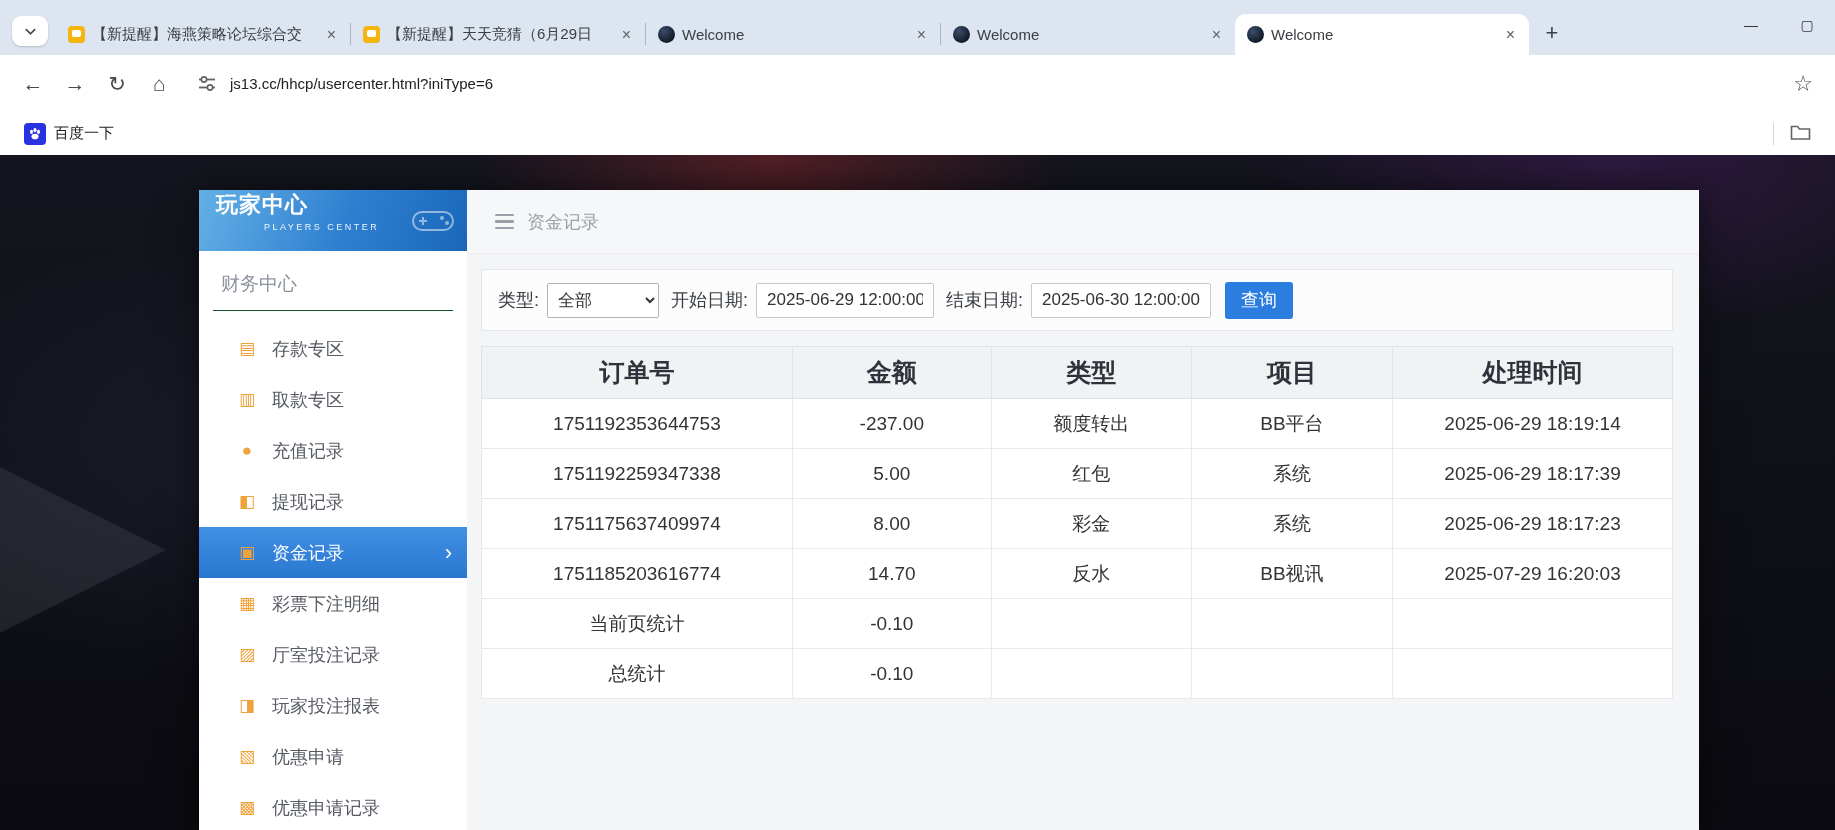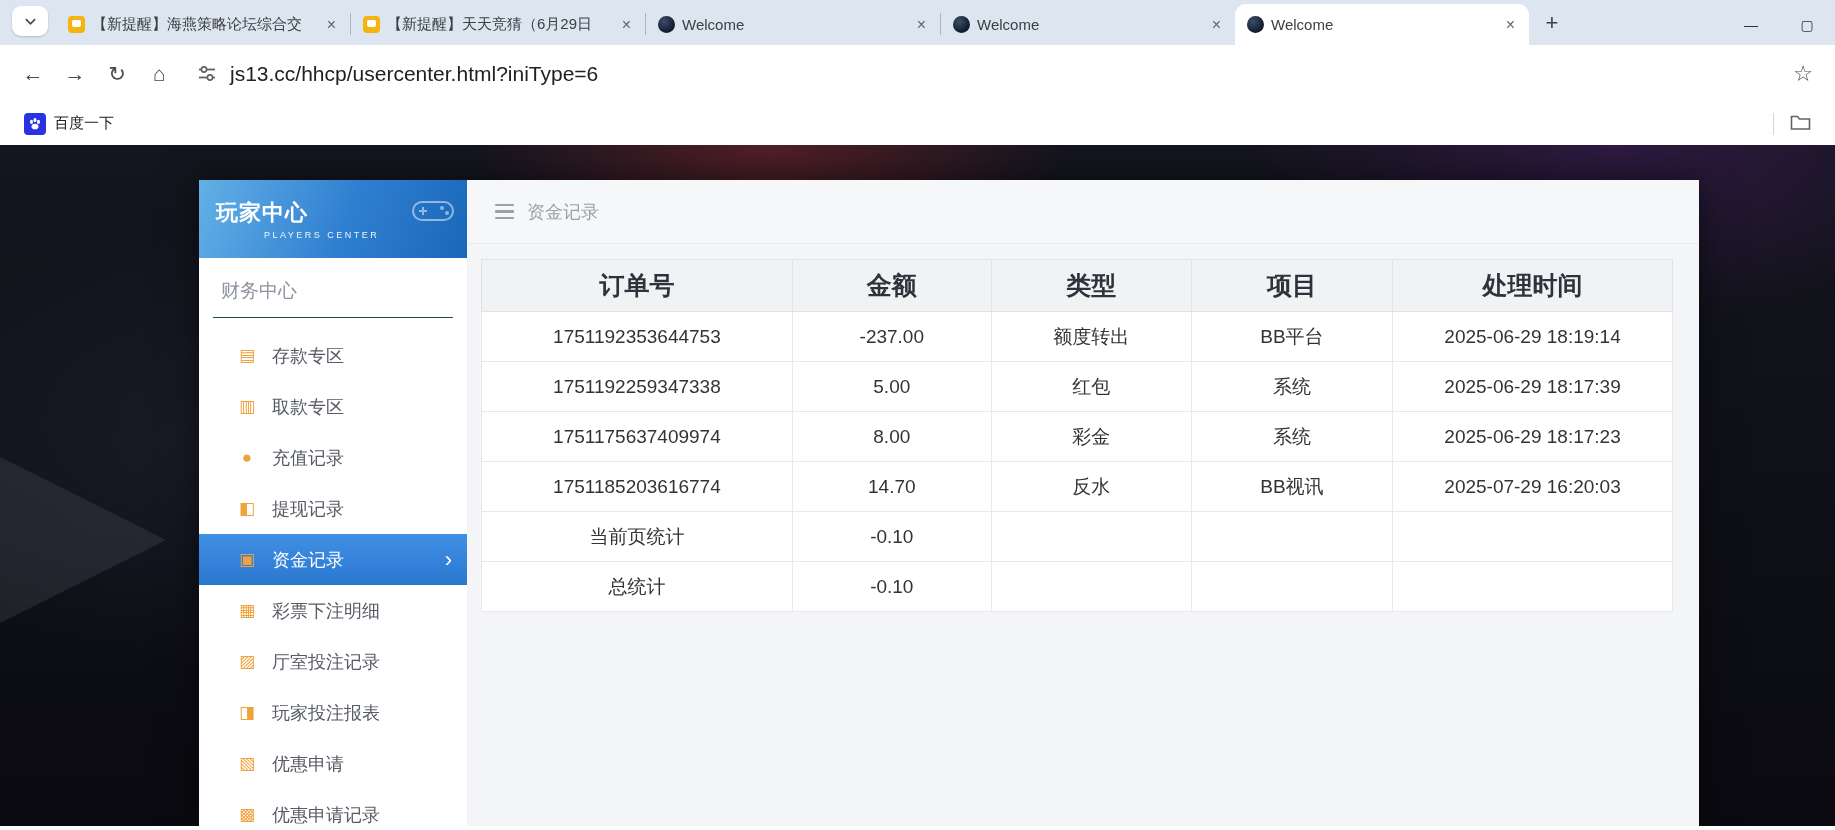--- a/index.html
+++ b/index.html
@@ -1,20 +1,20 @@
 <!DOCTYPE html>
 <html><head>
 <meta charset="utf-8">
 <style>
   * { margin:0; padding:0; box-sizing:border-box; }
   html,body { width:1835px; height:830px; overflow:hidden; }
   body { font-family:"Liberation Sans","DejaVu Sans",sans-serif; background:#fff; }
 
   
-  .tabbar { height:45px; background:#dce5f0; display:flex; align-items:flex-end; padding-left:8px; position:relative; }
+  .tabbar { height:55px; background:#dce5f0; display:flex; align-items:flex-end; padding-left:8px; position:relative; }
   .tab-search { width:36px; height:30px; margin:0 8px 9px 4px; background:#fff; border-radius:9px;
                 display:flex; align-items:center; justify-content:center; box-shadow:0 1px 2px rgba(0,0,0,.18); flex:none; }
   .tab { width:294px; height:41px; display:flex; align-items:center; padding:0 8px 0 12px;
          font-size:15px; color:#3c4043; flex:none; }
   .tab.active { background:#fff; border-radius:11px 11px 0 0; }
   .tab .title { flex:1; white-space:nowrap; overflow:hidden; margin:0 7px; }
   .tab-close { width:21px; height:21px; border-radius:50%; display:flex; align-items:center; justify-content:center;
                font-size:16px; color:#5f6368; flex:none; }
   .sep { width:1px; height:22px; background:#a9b6c9; margin-bottom:10px; flex:none; }
   .favicon { width:17px; height:17px; flex:none; position:relative; }
@@ -24,21 +24,21 @@
   .newtab { width:30px; height:30px; margin:0 0 7px 8px; display:flex; align-items:center; justify-content:center;
             font-size:22px; color:#3c4043; flex:none; }
   .win-controls { position:absolute; right:0; top:0; height:49px; display:flex; }
   .win-btn { width:56px; height:49px; display:flex; align-items:center; justify-content:center; font-size:14px; color:#333; }
 
   .navbar { height:57px; background:#fff; display:flex; align-items:center; padding:0 12px; }
   .navbtn { width:42px; height:42px; border-radius:50%; display:flex; align-items:center; justify-content:center;
             font-size:21px; color:#46494d; flex:none; }
   .omnibox { flex:1; display:flex; align-items:center; height:42px; margin-left:6px; }
   .tune-icon { margin:0 14px 0 12px; display:flex; }
-  .url-text { font-size:21px; color:#202124; }
+  .url-text { font-size:15px; color:#202124; }
   .star-btn { margin-left:auto; font-size:22px; color:#46494d; padding:0 10px; }
 
   .bookmarksbar { height:43px; background:#fff; display:flex; align-items:center; padding:0 24px; }
   .bk-item { display:flex; align-items:center; }
   .bk-icon { width:22px; height:22px; border-radius:4px; background:#2932e1; display:flex; align-items:center; justify-content:center; flex:none; }
   .bk-label { margin-left:8px; font-size:15px; color:#202124; }
   .bk-right { margin-left:auto; display:flex; align-items:center; }
   .vdiv { width:1px; height:22px; background:#d2d5da; margin-right:16px; }
 
   
@@ -50,22 +50,22 @@
       linear-gradient(180deg, #15151f, #0a0a10); }
   .bg-triangle { position:absolute; left:-24px; top:300px; width:0; height:0;
       border-top:95px solid transparent; border-bottom:95px solid transparent;
       border-left:190px solid rgba(195,202,216,.10); }
 
   .container { position:absolute; left:199px; top:35px; width:1500px; bottom:0; display:flex;
                box-shadow:0 0 34px rgba(0,0,0,.55); }
 
   
   .sidebar { width:268px; background:#fff; flex:none; }
-  .sb-header { height:78px; background:linear-gradient(110deg,#63b0e6,#2f7fd0 55%,#1a67ba); position:relative;
-               display:flex; flex-direction:column; justify-content:center; padding-left:17px; color:#fff; overflow:hidden; }
+  .sb-header { height:61px; background:linear-gradient(110deg,#63b0e6,#2f7fd0 55%,#1a67ba); position:relative;
+               display:flex; flex-direction:column; justify-content:flex-start; padding-left:17px; color:#fff; overflow:hidden; }
   .sb-title { font-size:22px; font-weight:bold; letter-spacing:1px; }
   .sb-sub { font-size:9px; letter-spacing:2.5px; opacity:.92; margin-top:2px;margin-left:48px; }
   .gamepad { position:absolute; right:12px; top:16px; opacity:.5; }
   .section-title { margin:0 14px; padding:20px 8px 13px; font-size:19px; color:#8d939e; border-bottom:1px solid #14532d; }
   .menu { padding-top:12px; }
   .mi { height:51px; display:flex; align-items:center; padding:0 14px 0 36px; font-size:18px; color:#565b63; position:relative; }
   .mi .ic { width:24px; font-size:17px; color:#f0a23c; margin-right:13px; text-align:center; flex:none; }
   .mi.active { background:linear-gradient(180deg,#4090e4,#2a77d0); color:#fff; }
   .mi .chev { position:absolute; right:15px; font-size:22px; color:#fff; line-height:1; }
 
@@ -249,20 +249,31 @@
     <div class="main">
       <div class="m-header">
         <span class="burger">
             <i></i>
             <i></i>
             <i></i>
           </span>
         <span class="m-title">资金记录</span>
       </div>
 
+      <div class="filter">
+        <span>类型:</span>
+        <select class="type">
+          <option>全部</option>
+        </select>
+        <span class="lbl">开始日期:</span>
+        <input class="fi start" value="2025-06-29 12:00:00" style="">
+        <span class="lbl">结束日期:</span>
+        <input class="fi end" value="2025-06-30 12:00:00" style="">
+        <button class="btn-q">查询</button>
+      </div>
 
       <div class="tbl-wrap">
         <table>
           <colgroup>
             <col style="width:26.1%">
               <col style="width:16.7%">
               <col style="width:16.8%">
               <col style="width:16.9%">
               <col style="width:23.5%">
           </colgroup>

